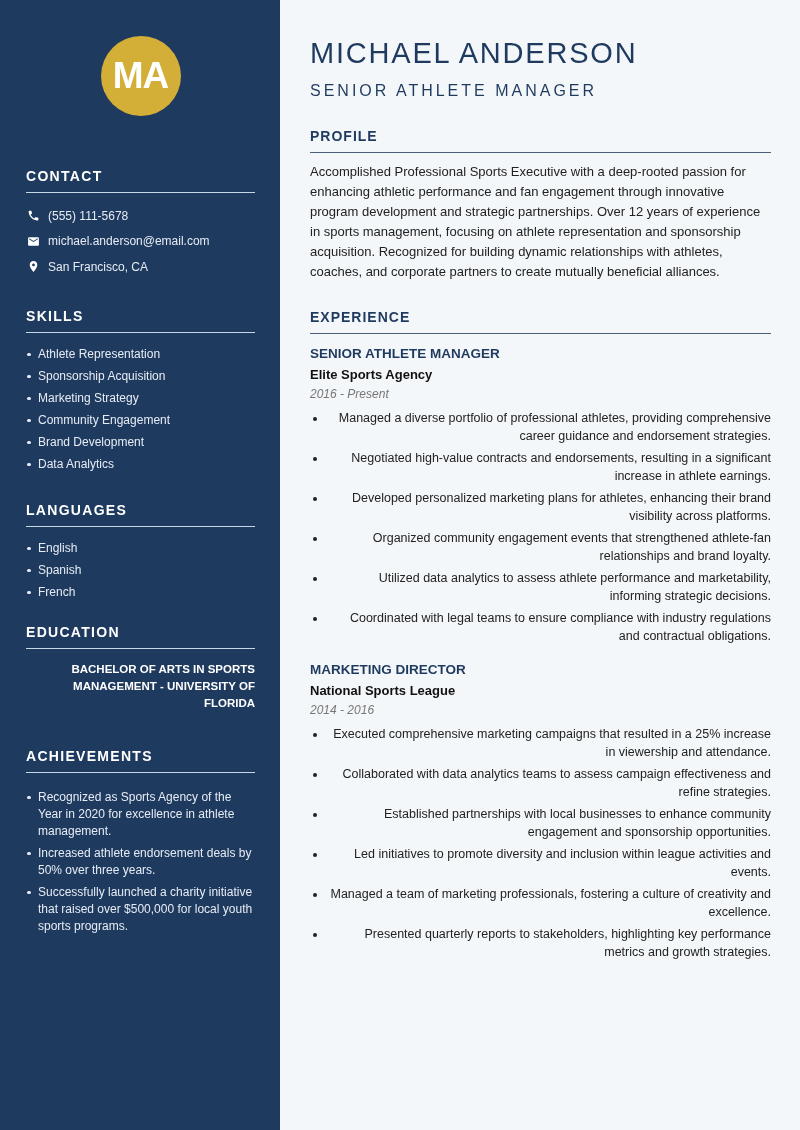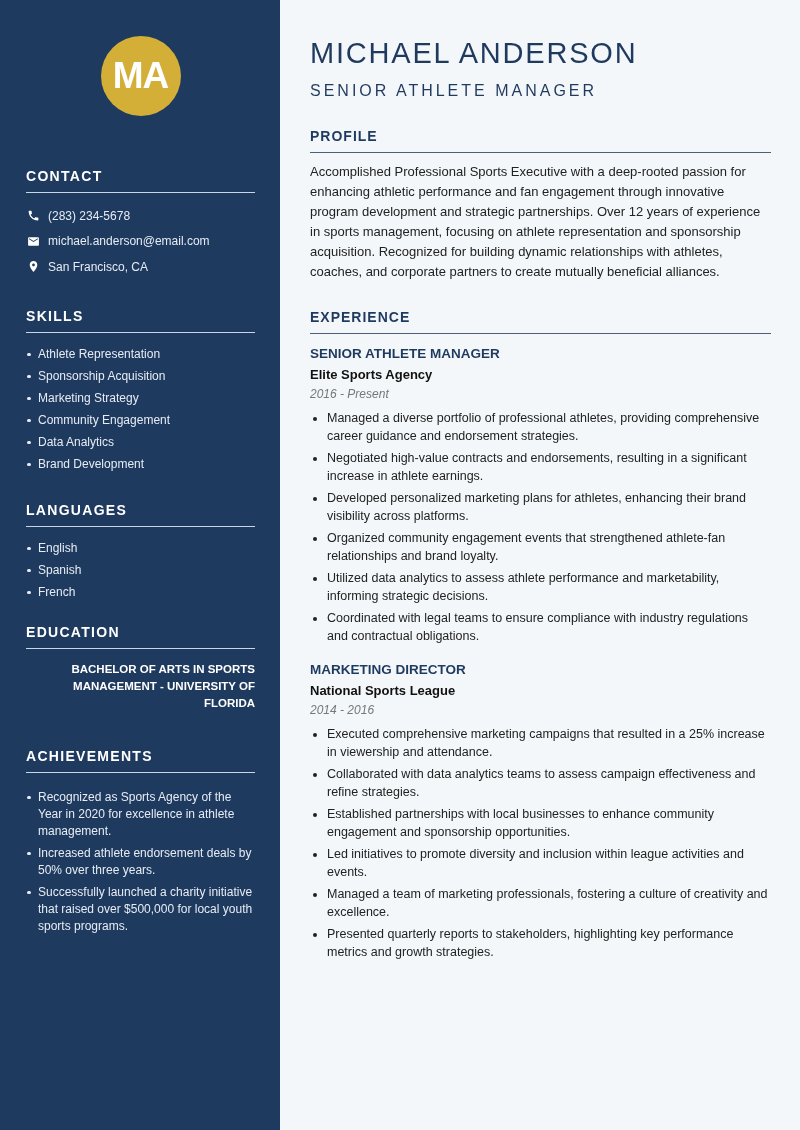--- a/index.html
+++ b/index.html
@@ -140,20 +140,21 @@
       list-style: none;
       margin-top: 8px;
     }
     .job-bullets li {
       font-size: 12.5px;
       line-height: 18px;
       color: #222222;
       padding-left: 17px;
       position: relative;
       margin-bottom: 4px;
+      text-align: right;
     }
     .job-bullets li::before {
       content: "";
       position: absolute; left: 3px; top: 7.5px;
       width: 4px; height: 4px; border-radius: 50%;
       background: #222222;
     }
   </style>
 </head>
 <body>
@@ -164,21 +165,21 @@
   </div>
 
   <section class="side-section contact">
     <h2 class="side-heading">CONTACT</h2>
     <div class="contact-row">
       <span class="ic">
         <svg viewBox="0 0 24 24">
             <path d="M6.6 10.8c1.4 2.8 3.8 5.1 6.6 6.6l2.2-2.2c.3-.3.7-.4 1-.2 1.1.4 2.3.6 3.6.6.6 0 1 .4 1 1V20c0 .6-.4 1-1 1C10.6 21 3 13.4 3 4c0-.6.4-1 1-1h3.5c.6 0 1 .4 1 1 0 1.3.2 2.5.6 3.6.1.3 0 .7-.2 1L6.6 10.8z"></path>
           </svg>
       </span>
-      <span>(283) 234-5678</span>
+      <span>(555) 111-5678</span>
     </div>
     <div class="contact-row">
       <span class="ic">
         <svg viewBox="0 0 24 24">
             <path d="M20 4H4c-1.1 0-2 .9-2 2v12c0 1.1.9 2 2 2h16c1.1 0 2-.9 2-2V6c0-1.1-.9-2-2-2zm0 4l-8 5-8-5V6l8 5 8-5v2z"></path>
           </svg>
       </span>
       <span>michael.anderson@email.com</span>
     </div>
     <div class="contact-row">
@@ -191,22 +192,22 @@
     </div>
   </section>
 
   <section class="side-section skills">
     <h2 class="side-heading">SKILLS</h2>
     <ul class="side-list">
       <li>Athlete Representation</li>
       <li>Sponsorship Acquisition</li>
       <li>Marketing Strategy</li>
       <li>Community Engagement</li>
+      <li>Brand Development</li>
       <li>Data Analytics</li>
-      <li>Brand Development</li>
     </ul>
   </section>
 
   <section class="side-section languages">
     <h2 class="side-heading">LANGUAGES</h2>
     <ul class="side-list">
       <li>English</li>
       <li>Spanish</li>
       <li>French</li>
     </ul>

